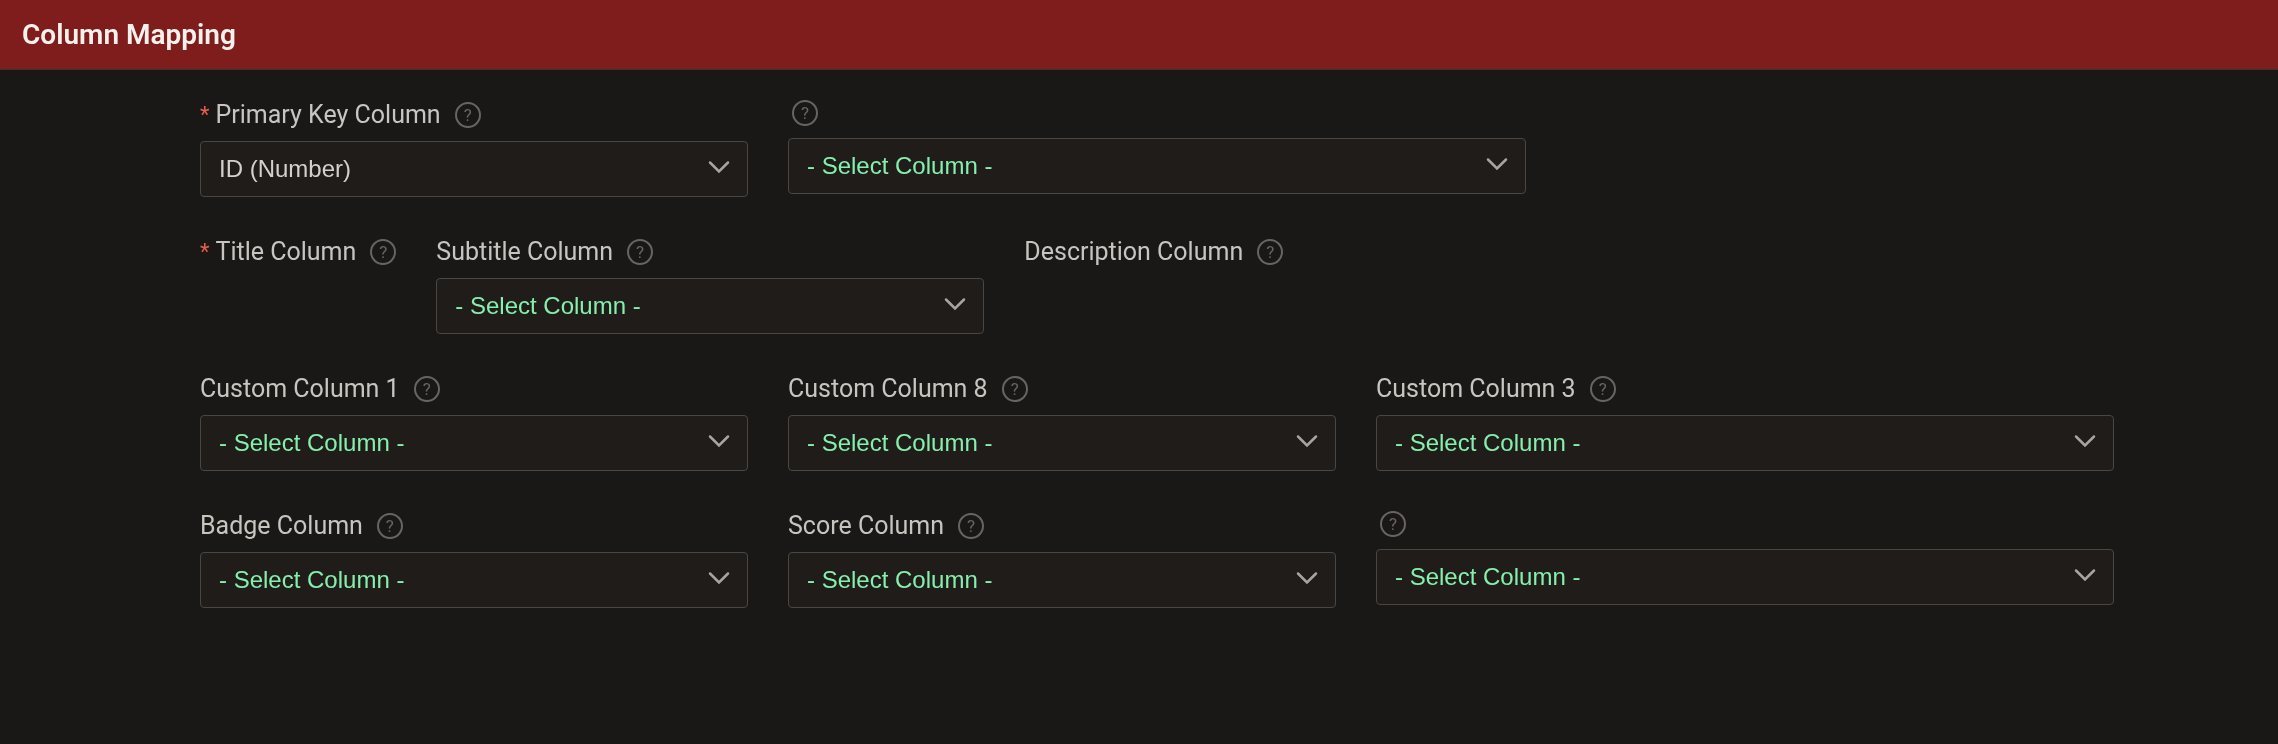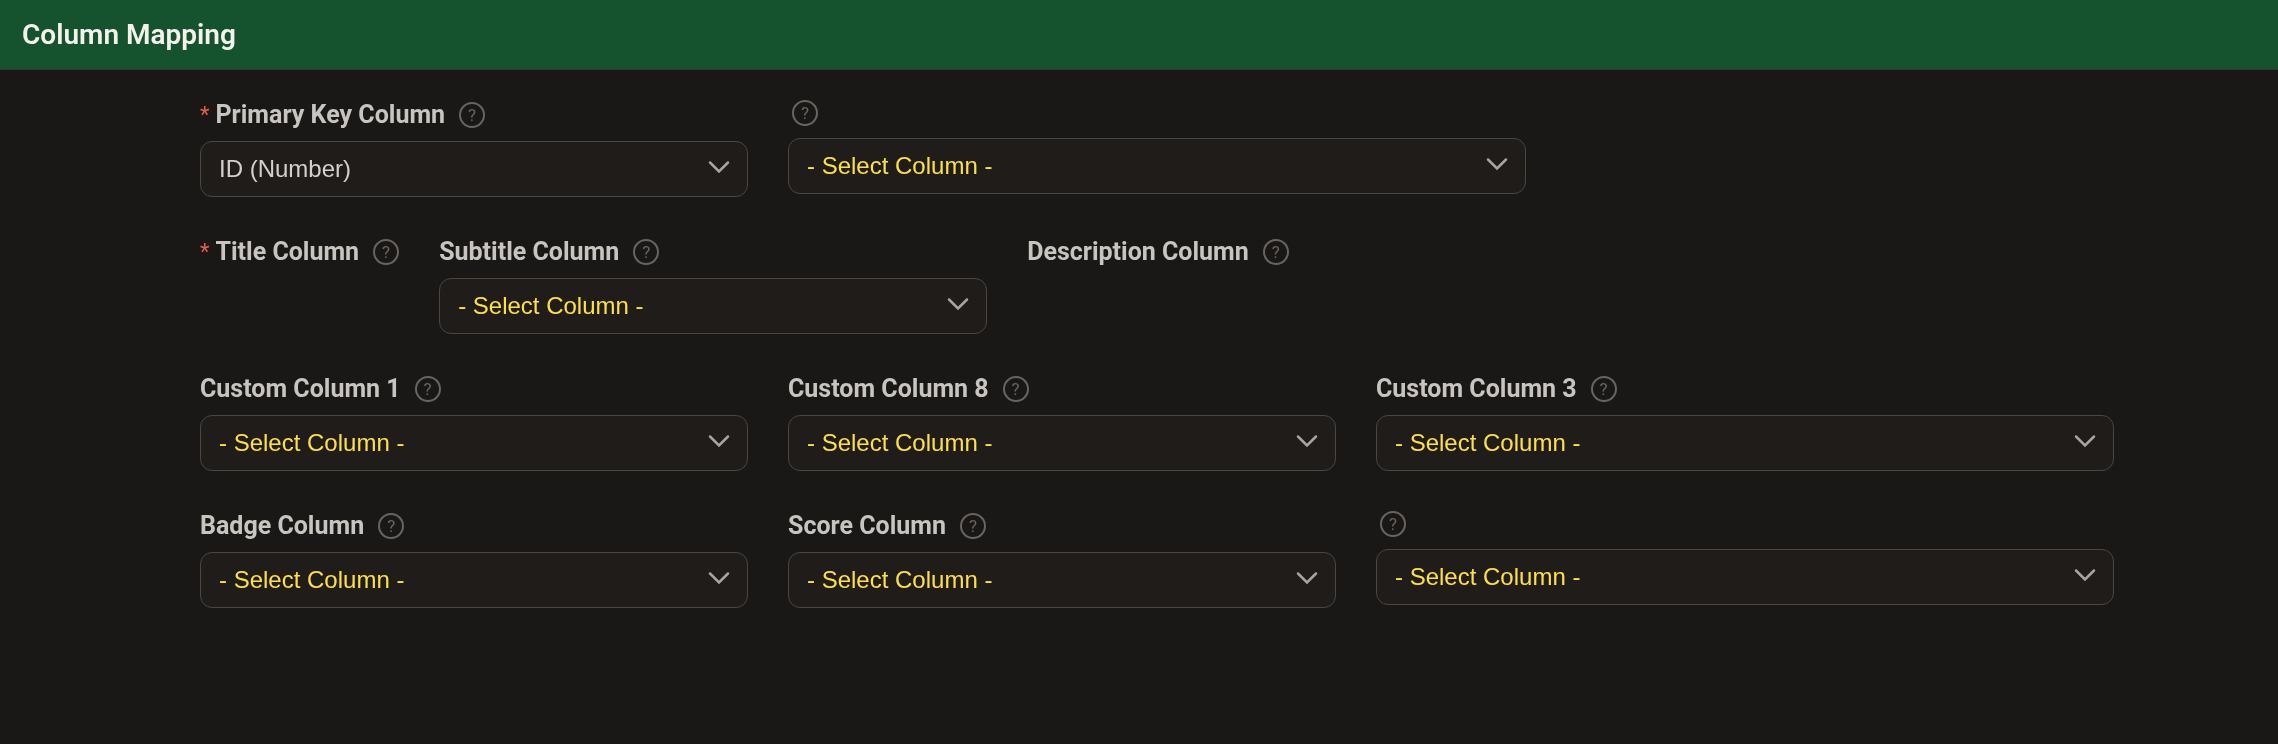--- a/index.html
+++ b/index.html
@@ -10,21 +10,21 @@
     
     body {
       background-color: #1a1816;
       color: #d4d0cc;
       font-family: -apple-system, BlinkMacSystemFont, "Segoe UI", Roboto, sans-serif;
       width: 2278px;
       height: 744px;
     }
     
     .header {
-      background-color: #14532d;
+      background-color: #7f1d1d;
       padding: 18px 22px;
       border-bottom: 1px solid #383430;
     }
     
     .header-title {
       font-size: 28px;
       font-weight: 600;
       color: #f5f2ee;
     }
     
@@ -53,21 +53,21 @@
     .required {
       color: #e85d4a;
       font-size: 22px;
       line-height: 1;
       margin-right: -4px;
     }
     
     .label {
       font-size: 25px;
       color: #c8c4c0;
-      font-weight: 700;
+      font-weight: 400;
     }
     
     .help-icon {
       width: 26px;
       height: 26px;
       border: 2px solid #6a6460;
       border-radius: 50%;
       display: flex;
       align-items: center;
       justify-content: center;
@@ -84,33 +84,33 @@
     
     .select-wrapper.wide {
       width: 738px;
     }
     
     .select {
       width: 100%;
       height: 56px;
       background-color: #1f1c1a;
       border: 1px solid #4a4642;
-      border-radius: 12px;
+      border-radius: 4px;
       color: #d4d0cc;
       font-size: 24px;
       padding: 0 50px 0 18px;
       appearance: none;
       cursor: pointer;
       text-align: left;
       display: flex;
       align-items: center;
     }
     
     .select.placeholder {
-      color: #fde047;
+      color: #86efac;
     }
     
     .chevron {
       position: absolute;
       right: 18px;
       top: 50%;
       transform: translateY(-50%);
       pointer-events: none;
     }
     

